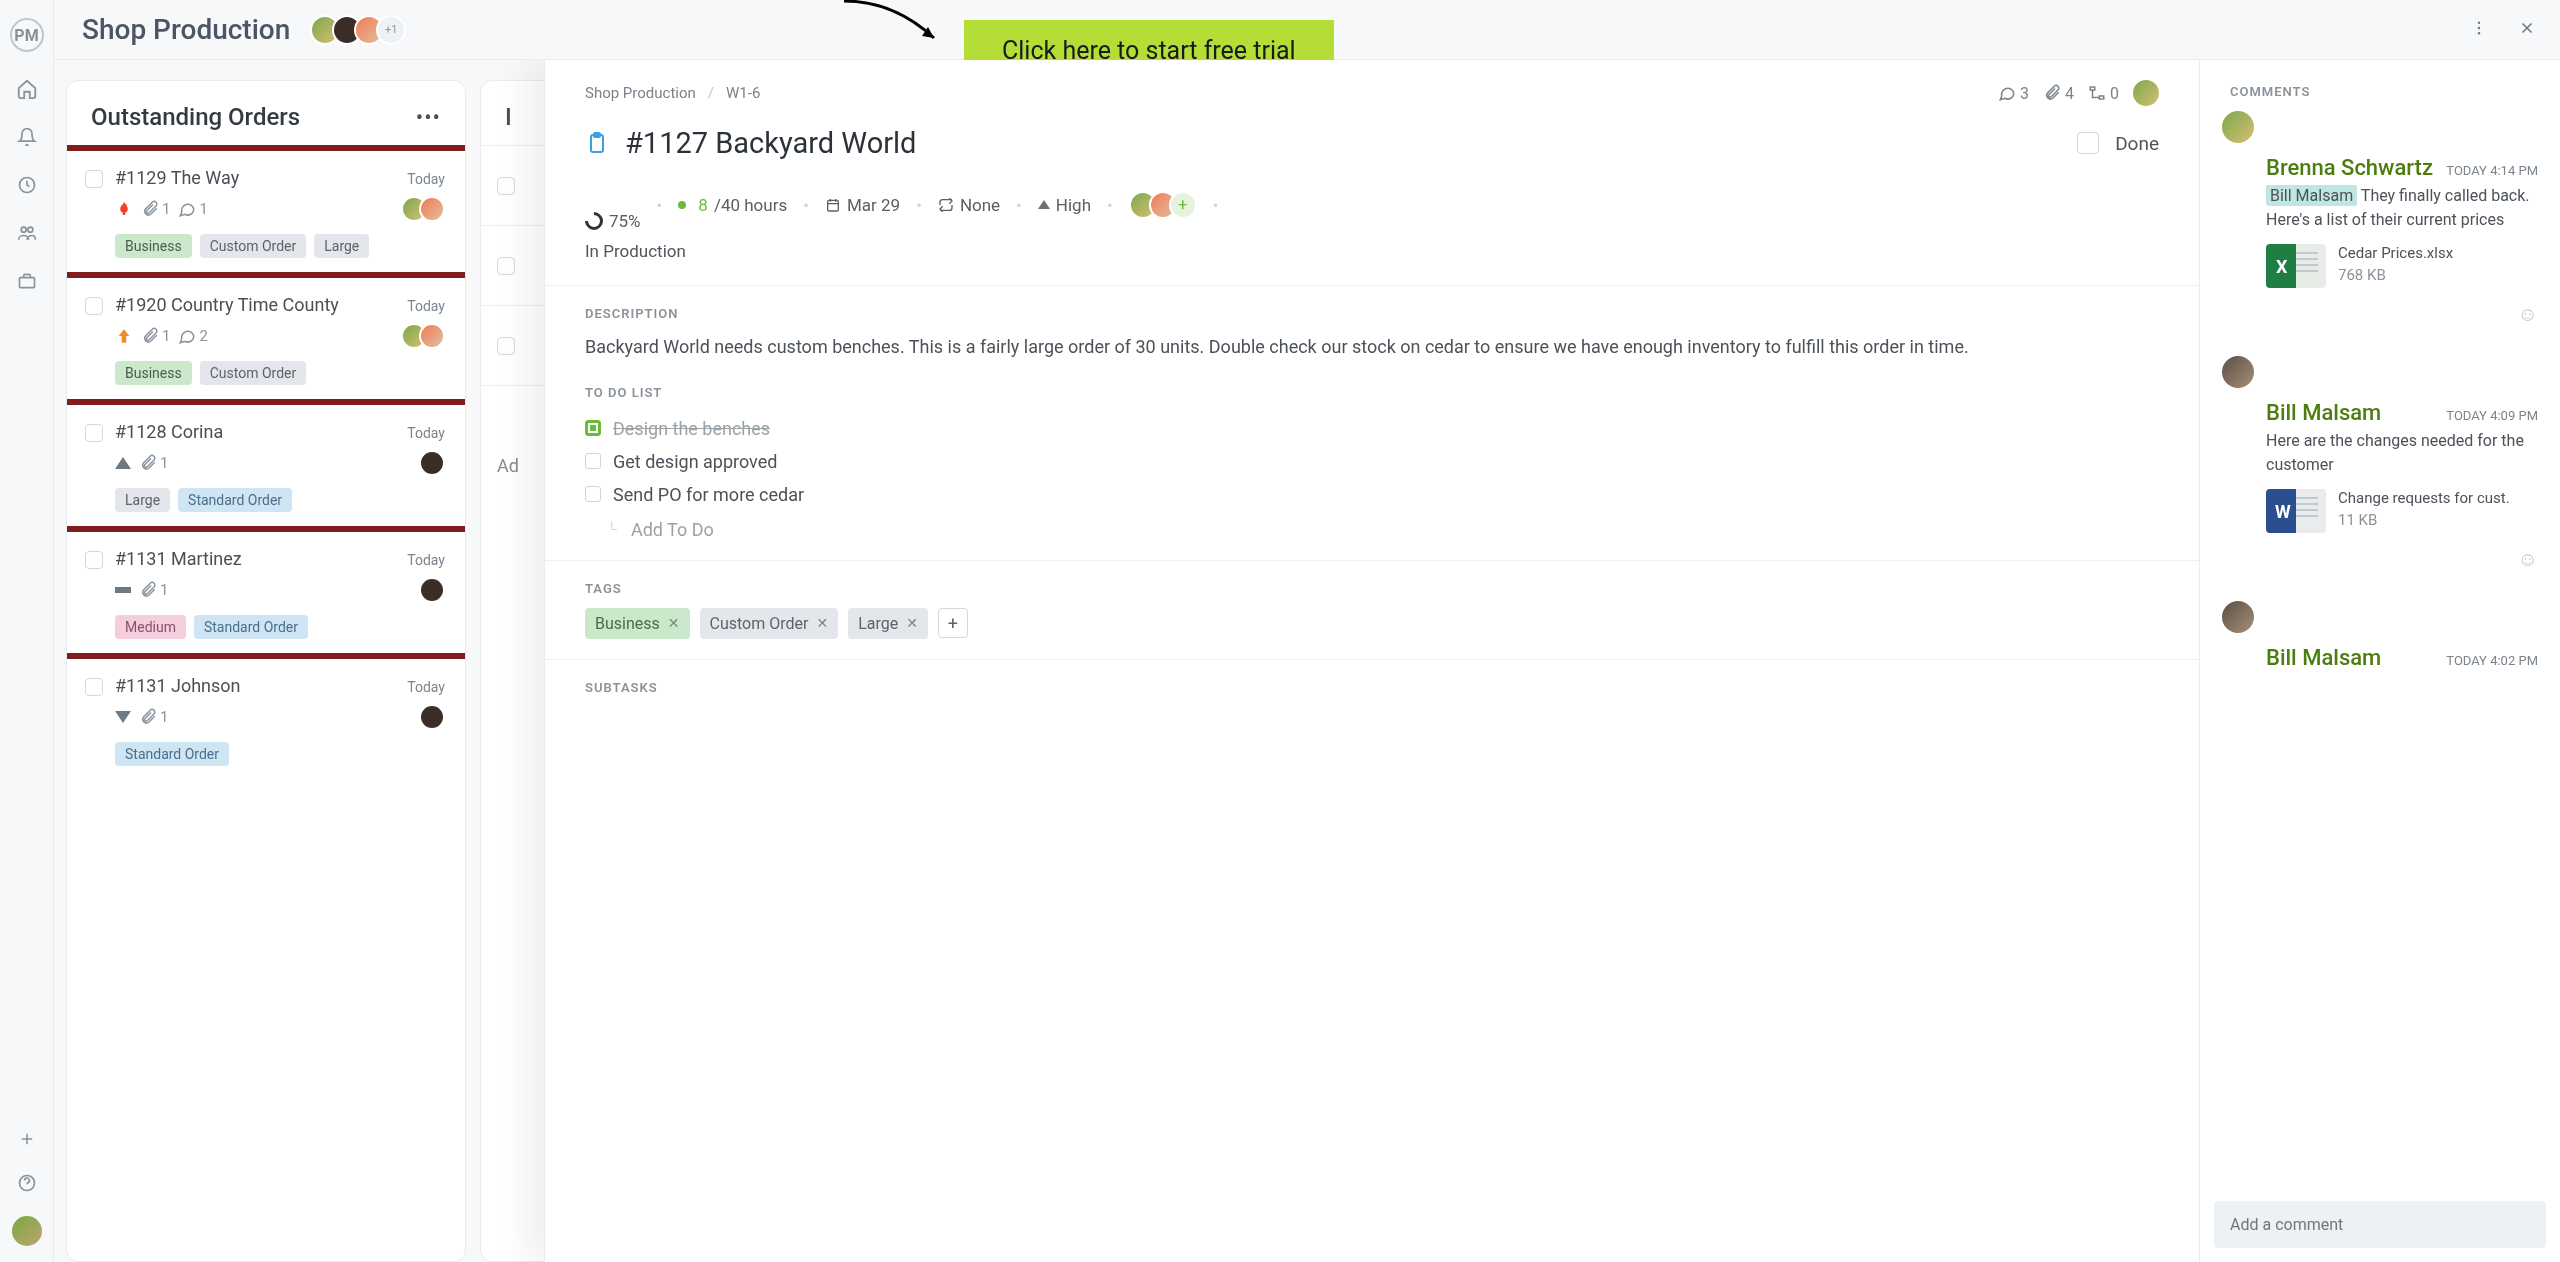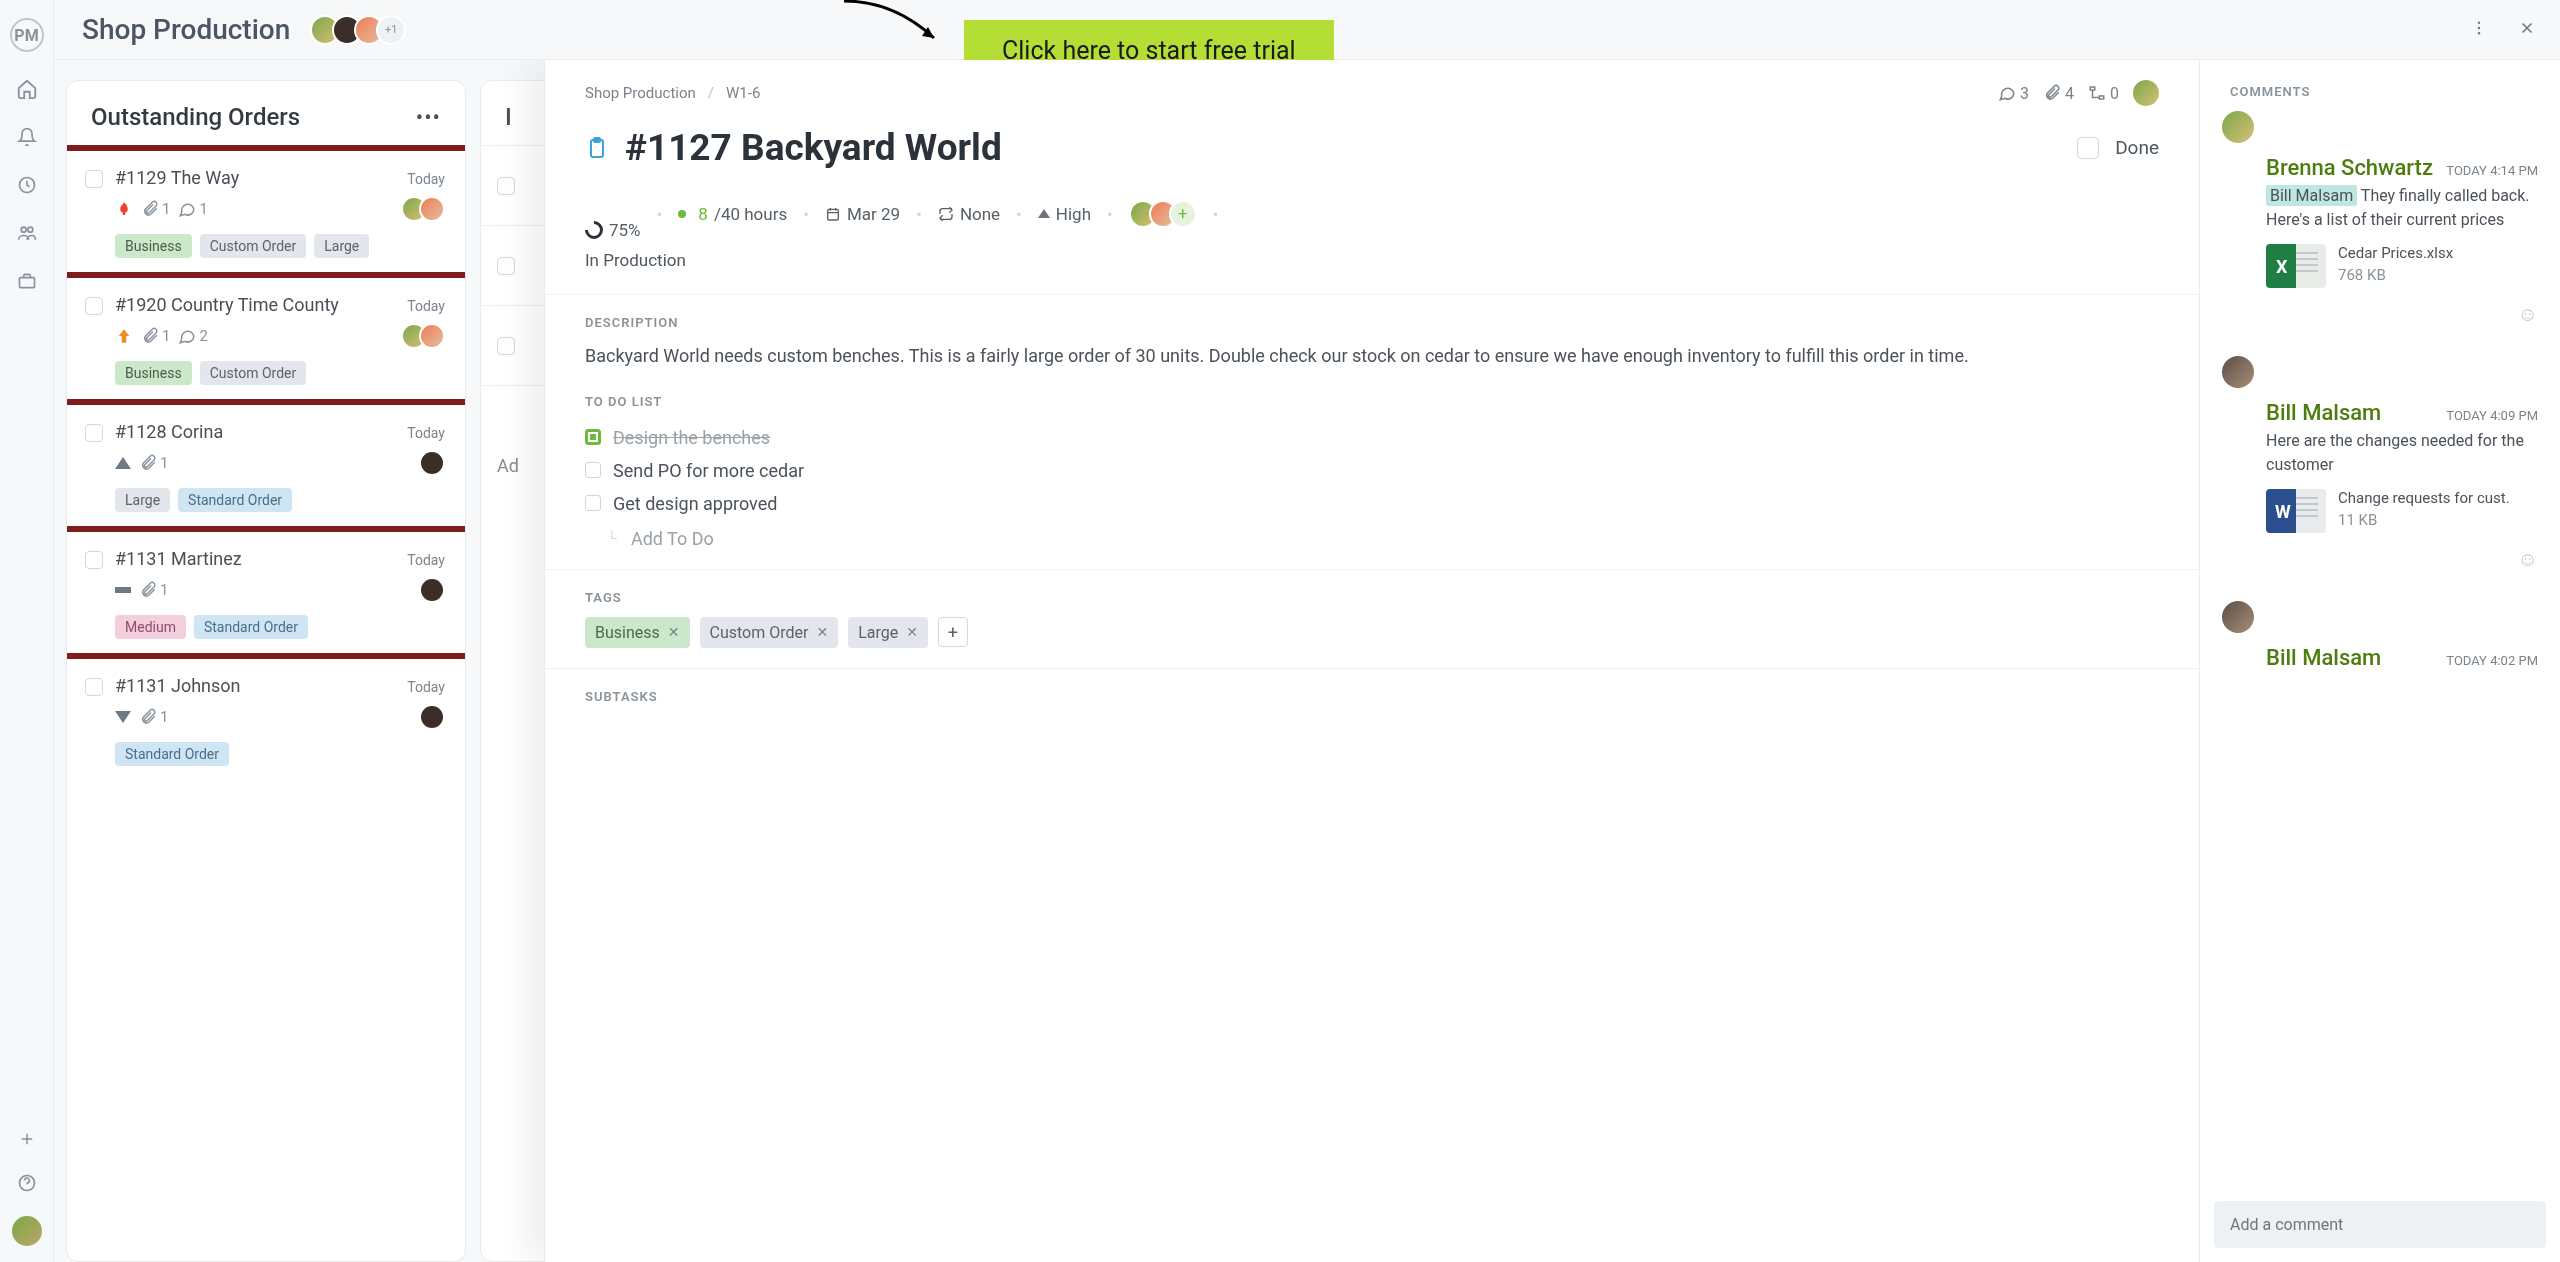--- a/index.html
+++ b/index.html
@@ -70,21 +70,21 @@
     .panel-side { width: 360px; display: flex; flex-direction: column; }
 
     .crumb { display: flex; align-items: center; padding: 20px 40px 10px; gap: 12px; color: #7b838b; font-size: 15px; }
     .crumb .sep { color: #c0c6cb; }
     .crumb .counters { margin-left: auto; display: flex; align-items: center; gap: 14px; color:#7b838b; }
     .crumb .small-av { width: 26px; height: 26px; border-radius: 50%; background: linear-gradient(135deg,#7aa84b,#d8bf74); }
     .counters .cnt { display: inline-flex; align-items: center; gap: 4px; font-size: 16px; }
 
     .title-row { display: flex; align-items: center; padding: 10px 40px 18px; gap: 16px; }
     .clip-icon { width: 24px; height: 24px; color: #3ba1e0; flex-shrink:0; }
-    .task-title { font-size: 37px; font-weight: 700; color: #2c323a; flex: 1; }
+    .task-title { font-size: 29px; font-weight: 400; color: #2c323a; flex: 1; }
     .done-cb { width: 22px; height: 22px; border: 1px solid #d1d8de; border-radius: 4px; }
     .done-label { font-size: 19px; color: #4e565e; }
 
     .meta-row { display: flex; align-items: center; gap: 16px; padding: 0 40px 10px; color: #586067; flex-wrap: wrap; font-size: 17px; }
     .dot-sep { color: #cfd5da; }
     .prog { display: inline-flex; align-items: center; gap: 8px; margin-top: 33px; }
     .prog-circle { width: 18px; height: 18px; border-radius: 50%; border: 3px solid #2c323a; border-left-color: transparent; transform: rotate(45deg); }
     .green-dot { width: 8px; height: 8px; background: #6dbb3a; border-radius: 50%; display:inline-block; margin-right:6px; }
     .hours-used { color: #6dbb3a; }
     .meta-item { display:inline-flex; align-items:center; gap:6px; }
@@ -485,25 +485,25 @@
 
           <div class="section" style="border-top:none; padding-top:4px;">
             <div class="section-label">TO DO LIST</div>
             <div id="todo-list">
     <div class="todo-item done">
       <div class="todo-cb done"></div>
       <span>Design the benches</span>
     </div>
     <div class="todo-item ">
       <div class="todo-cb "></div>
-      <span>Send PO for more cedar</span>
+      <span>Get design approved</span>
     </div>
     <div class="todo-item ">
       <div class="todo-cb "></div>
-      <span>Get design approved</span>
+      <span>Send PO for more cedar</span>
     </div>
               </div>
             <div class="add-todo">
                 <span class="branch">└</span>
                 <span>Add To Do</span>
               </div>
           </div>
 
           <div class="section">
             <div class="section-label">TAGS</div>

